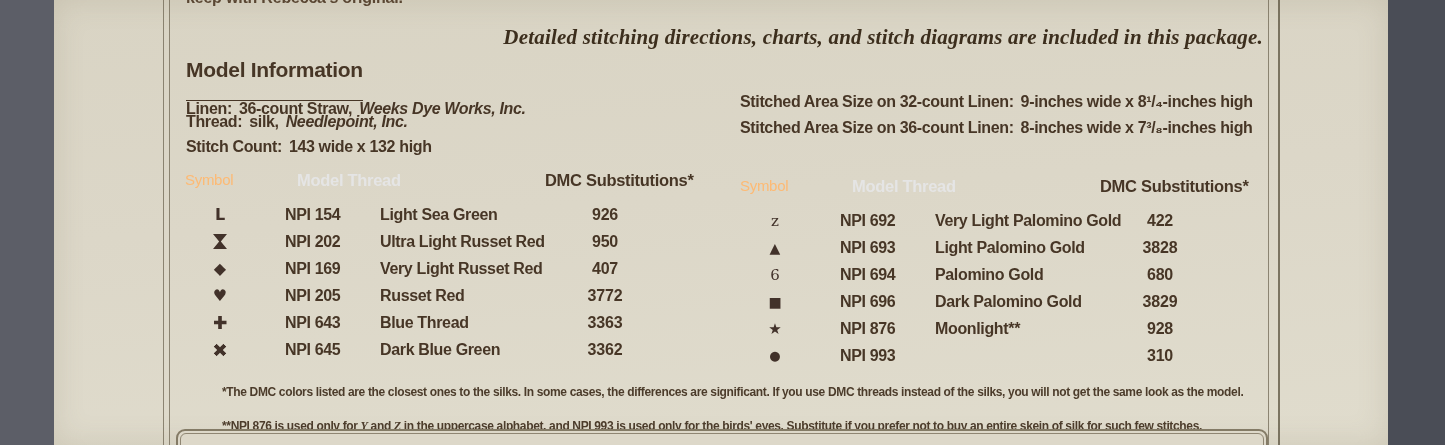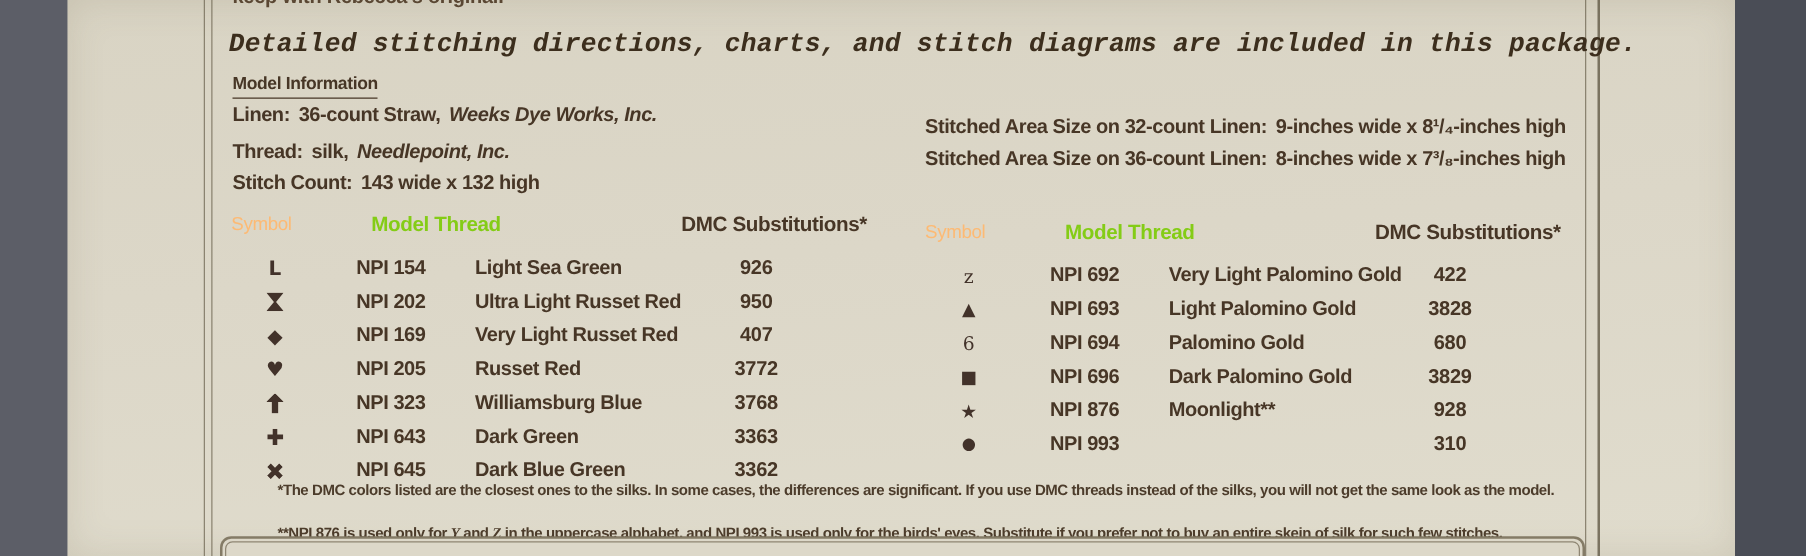--- a/index.html
+++ b/index.html
@@ -24,35 +24,35 @@
   .body-font{font-weight:700;font-size:16px;letter-spacing:-0.35px;}
   .small-font{font-weight:700;font-size:12px;letter-spacing:-0.35px;color:#4c3c2b;}
   .it{font-style:italic;}
   .lbl{margin-right:7px;}
   .gap{margin-left:7px;}
 
   .top-partial{left:186px;top:-11px;font-weight:700;font-size:16px;letter-spacing:-0.2px;color:#5a4733;}
 
   .tagline{
     left:183px;top:25px;width:1080px;text-align:right;
-    font-family:Liberation Mono, monospace;font-style:italic;font-weight:700;
+    font-family:Liberation Serif, serif;font-style:italic;font-weight:700;
     font-size:21px;letter-spacing:.2px;color:#3c2e1d;
   }
 
   .model-heading{
-    left:186px;top:58px;font-weight:700;font-size:14px;letter-spacing:-0.3px;
-    border-bottom:1.5px solid #473626;padding-bottom:4px;
+    left:186px;top:58px;font-weight:700;font-size:21px;letter-spacing:-0.3px;
+    border-bottom:1.5px solid #473626;padding-bottom:18px;
   }
 
   
   .sym-table{position:absolute;}
   .trow{display:grid;grid-template-columns:100px 95px 165px 120px;align-items:center;height:27px;}
   .thead{height:30px;align-items:start;}
   .h-sym{grid-column:1;font-weight:400;font-size:15px;letter-spacing:-0.3px;color:#fdba74;}
-  .h-thread{grid-column:2/4;font-weight:700;font-size:16.5px;letter-spacing:-0.3px;color:#84cc16;padding-left:12px;}
+  .h-thread{grid-column:2/4;font-weight:700;font-size:16.5px;letter-spacing:-0.3px;color:#e5e5e5;padding-left:12px;}
   .h-dmc{grid-column:4;font-weight:700;font-size:16.5px;letter-spacing:-0.3px;color:#473626;text-align:center;white-space:nowrap;}
   .c-sym{grid-column:1;width:70px;display:flex;justify-content:center;align-items:center;
          font-family:"DejaVu Sans",sans-serif;font-weight:700;font-size:15px;color:#42322a;}
   .c-npi{grid-column:2;font-weight:700;font-size:16px;letter-spacing:-0.35px;color:#473626;white-space:nowrap;}
   .c-name{grid-column:3;font-weight:700;font-size:16px;letter-spacing:-0.35px;color:#473626;white-space:nowrap;}
   .c-dmc{grid-column:4;text-align:center;font-weight:700;font-size:16px;letter-spacing:-0.2px;color:#473626;}
 
   
   .c-sym[data-shape="hourglass"]::before{
     content:"";width:14px;height:15px;background:#42322a;
@@ -94,21 +94,21 @@
 <div class="vline vl2"></div>
 <div class="vline vl3"></div>
 <div class="vline vl4"></div>
 
 <div class="txt top-partial">keep with Rebecca's original.</div>
 
 <div class="txt tagline">Detailed stitching directions, charts, and stitch diagrams are included in this package.</div>
 
 <div class="txt model-heading">Model Information</div>
 
-<div class="txt body-font" style="left:186px;top:84px">
+<div class="txt body-font" style="left:186px;top:100px">
   <span class="lbl">Linen:</span><span>36-count Straw,</span><span class="it gap">Weeks Dye Works, Inc.</span>
 </div>
 <div class="txt body-font" style="left:186px;top:113px">
   <span class="lbl">Thread:</span><span>silk,</span><span class="it gap">Needlepoint, Inc.</span>
 </div>
 <div class="txt body-font" style="left:186px;top:138px">
   <span class="lbl">Stitch Count:</span><span>143 wide x 132 high</span>
 </div>
 
 <div class="txt body-font" style="left:740px;top:93px">
@@ -142,29 +142,23 @@
     <span class="c-name">Very Light Russet Red</span>
     <span class="c-dmc">407</span>
   </div>
   <div class="trow">
     <span class="c-sym" data-shape="heart">♥</span>
     <span class="c-npi">NPI 205</span>
     <span class="c-name">Russet Red</span>
     <span class="c-dmc">3772</span>
   </div>
   <div class="trow">
-    <span class="c-sym" data-shape="arrow-up"></span>
-    <span class="c-npi">NPI 323</span>
-    <span class="c-name">Williamsburg Blue</span>
-    <span class="c-dmc">3768</span>
-  </div>
-  <div class="trow">
     <span class="c-sym" data-shape="plus"></span>
     <span class="c-npi">NPI 643</span>
-    <span class="c-name">Dark Green</span>
+    <span class="c-name">Blue Thread</span>
     <span class="c-dmc">3363</span>
   </div>
   <div class="trow">
     <span class="c-sym" data-shape="x-cross"></span>
     <span class="c-npi">NPI 645</span>
     <span class="c-name">Dark Blue Green</span>
     <span class="c-dmc">3362</span>
   </div>
 </div>
 

